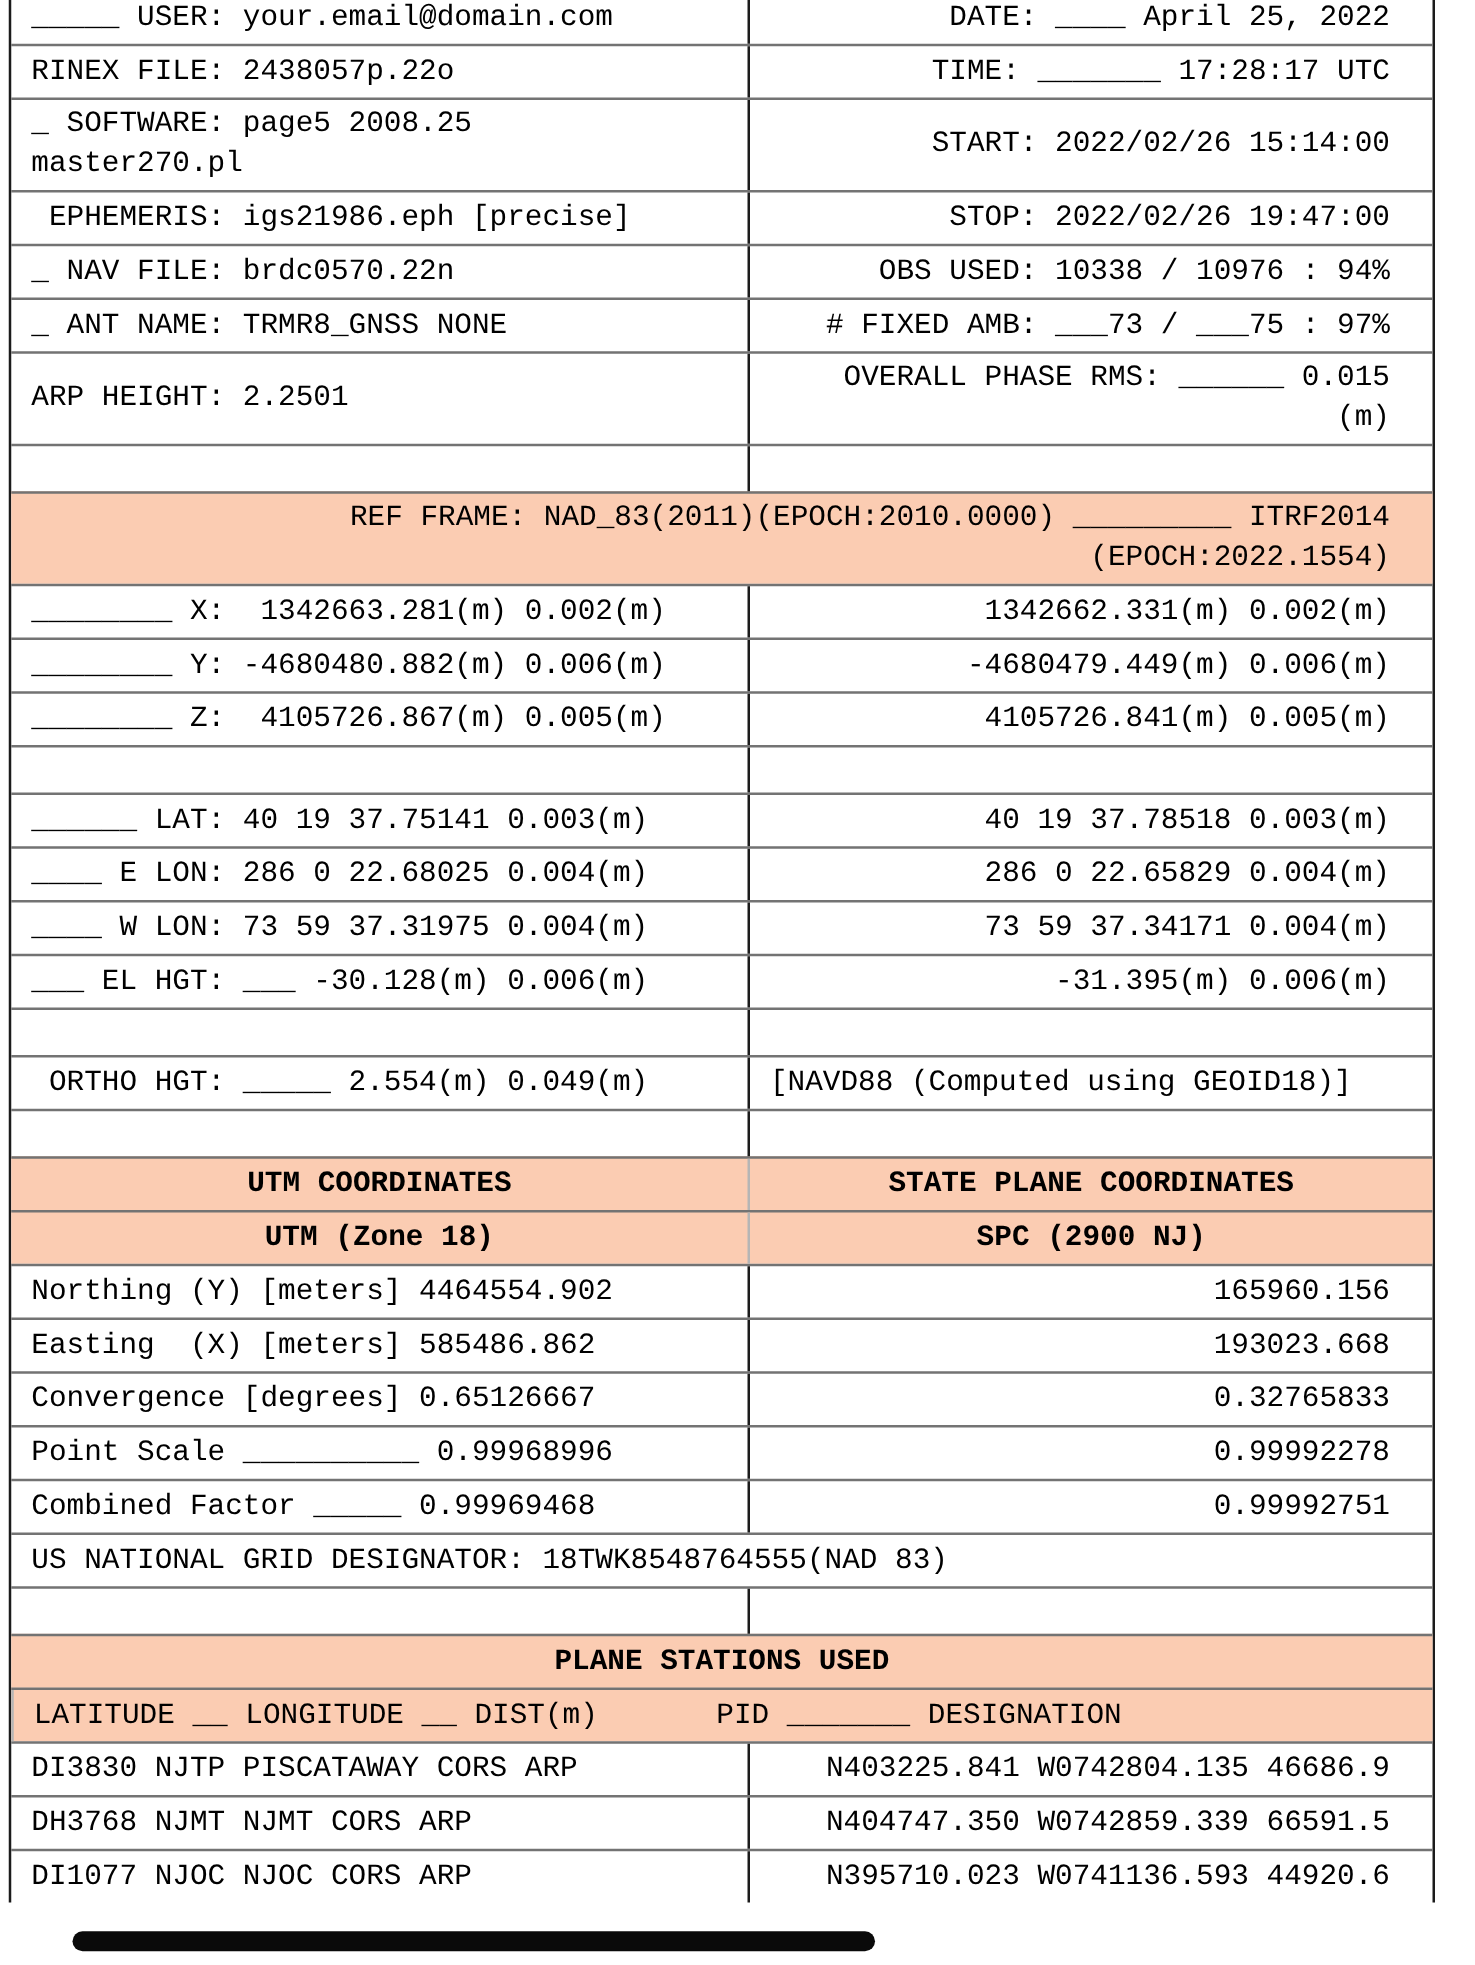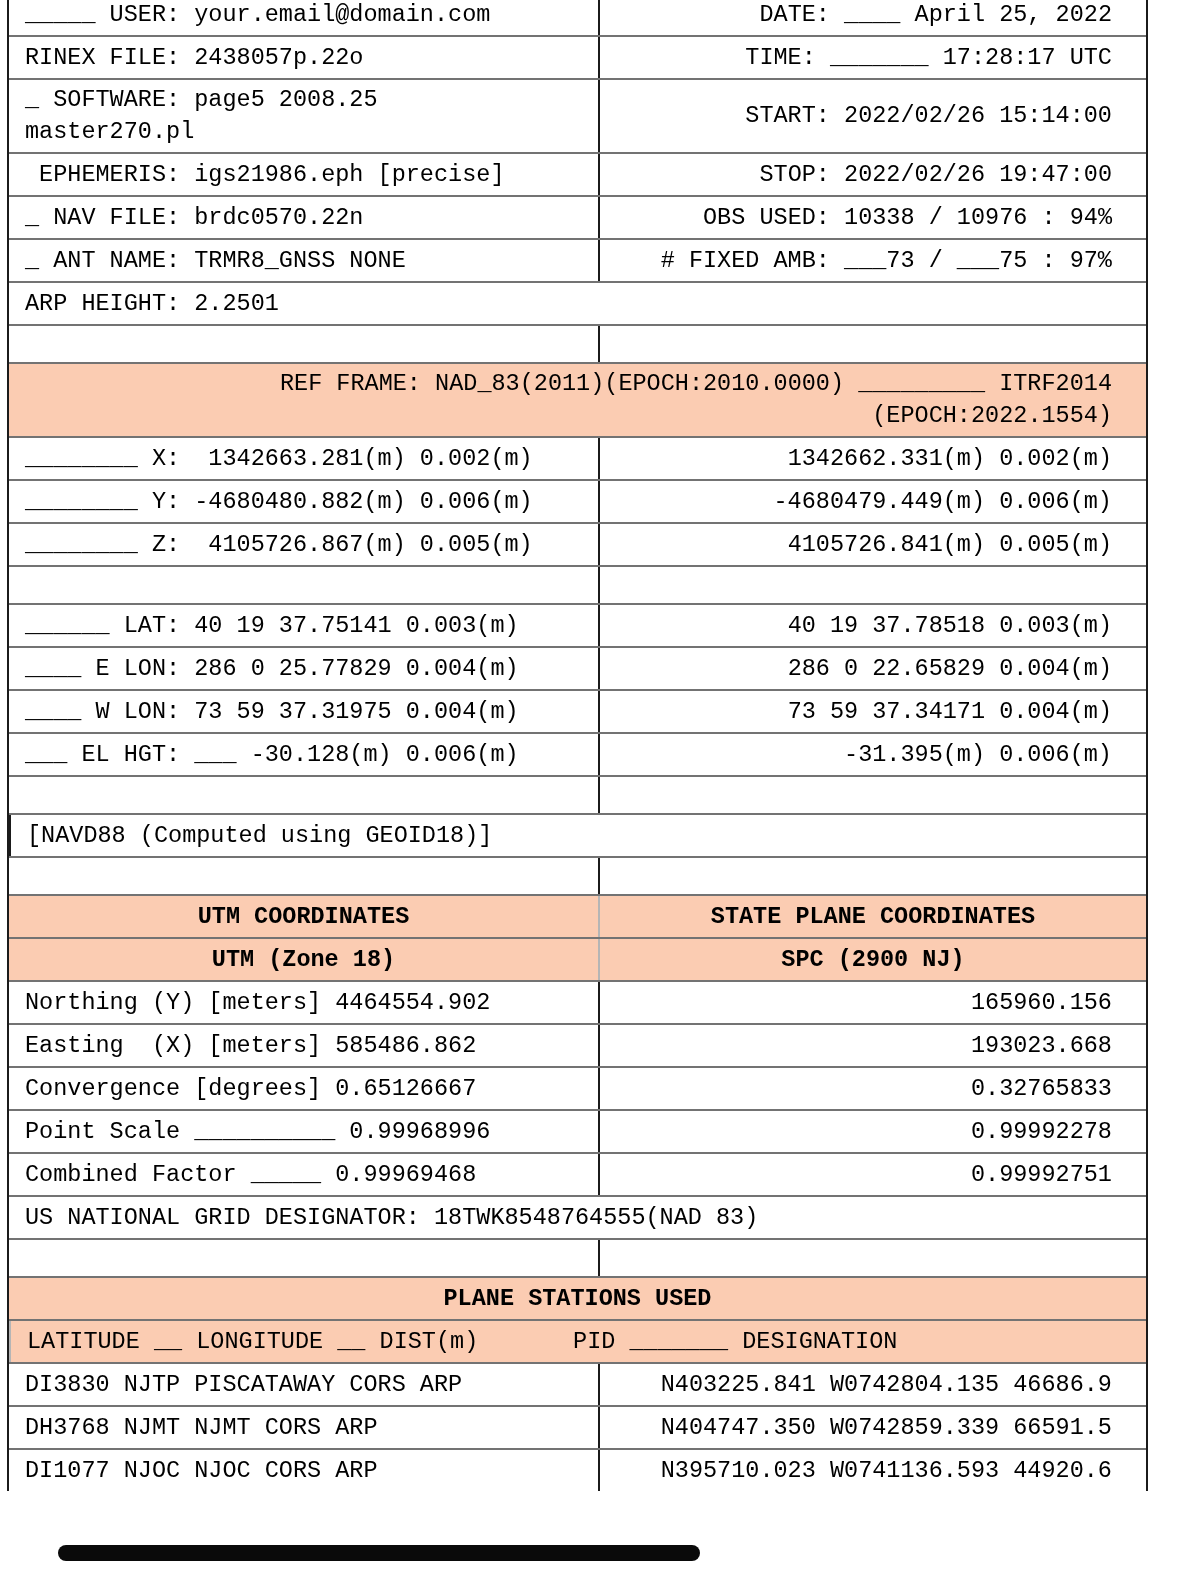--- a/index.html
+++ b/index.html
@@ -73,20 +73,22 @@
   <div class="r">
     <div class="c L">_ NAV FILE: brdc0570.22n</div>
     <div class="c R ra">OBS USED: 10338 / 10976 : 94%</div>
   </div>
   <div class="r">
     <div class="c L">_ ANT NAME: TRMR8_GNSS NONE</div>
     <div class="c R ra"># FIXED AMB: ___73 / ___75 : 97%</div>
   </div>
   <div class="r">
     <div class="c L">ARP HEIGHT: 2.2501</div>
+    <div class="c R ra">OVERALL PHASE RMS: ______ 0.015
+(m)</div>
   </div>
 
   <div class="r sp">
     <div class="c L"></div>
       <div class="c R"></div>
   </div>
 
   <div class="r salmon">
     <div class="c full ra">REF FRAME: NAD_83(2011)(EPOCH:2010.0000) _________ ITRF2014
 (EPOCH:2022.1554)</div>
@@ -107,38 +109,39 @@
   <div class="r sp">
     <div class="c L"></div>
       <div class="c R"></div>
   </div>
 
   <div class="r">
     <div class="c L">______ LAT: 40 19 37.75141 0.003(m)</div>
     <div class="c R ra">40 19 37.78518 0.003(m)</div>
   </div>
   <div class="r">
-    <div class="c L">____ E LON: 286 0 25.77829 0.004(m)</div>
+    <div class="c L">____ E LON: 286 0 22.68025 0.004(m)</div>
     <div class="c R ra">286 0 22.65829 0.004(m)</div>
   </div>
   <div class="r">
     <div class="c L">____ W LON: 73 59 37.31975 0.004(m)</div>
     <div class="c R ra">73 59 37.34171 0.004(m)</div>
   </div>
   <div class="r">
     <div class="c L">___ EL HGT: ___ -30.128(m) 0.006(m)</div>
     <div class="c R ra">-31.395(m) 0.006(m)</div>
   </div>
 
   <div class="r sp">
     <div class="c L"></div>
       <div class="c R"></div>
   </div>
 
   <div class="r">
+    <div class="c L"> ORTHO HGT: _____ 2.554(m) 0.049(m)</div>
     <div class="c R">[NAVD88 (Computed using GEOID18)]</div>
   </div>
 
   <div class="r sp">
     <div class="c L"></div>
       <div class="c R"></div>
   </div>
 
   <div class="r salmon">
     <div class="c L ctr">UTM COORDINATES</div>

